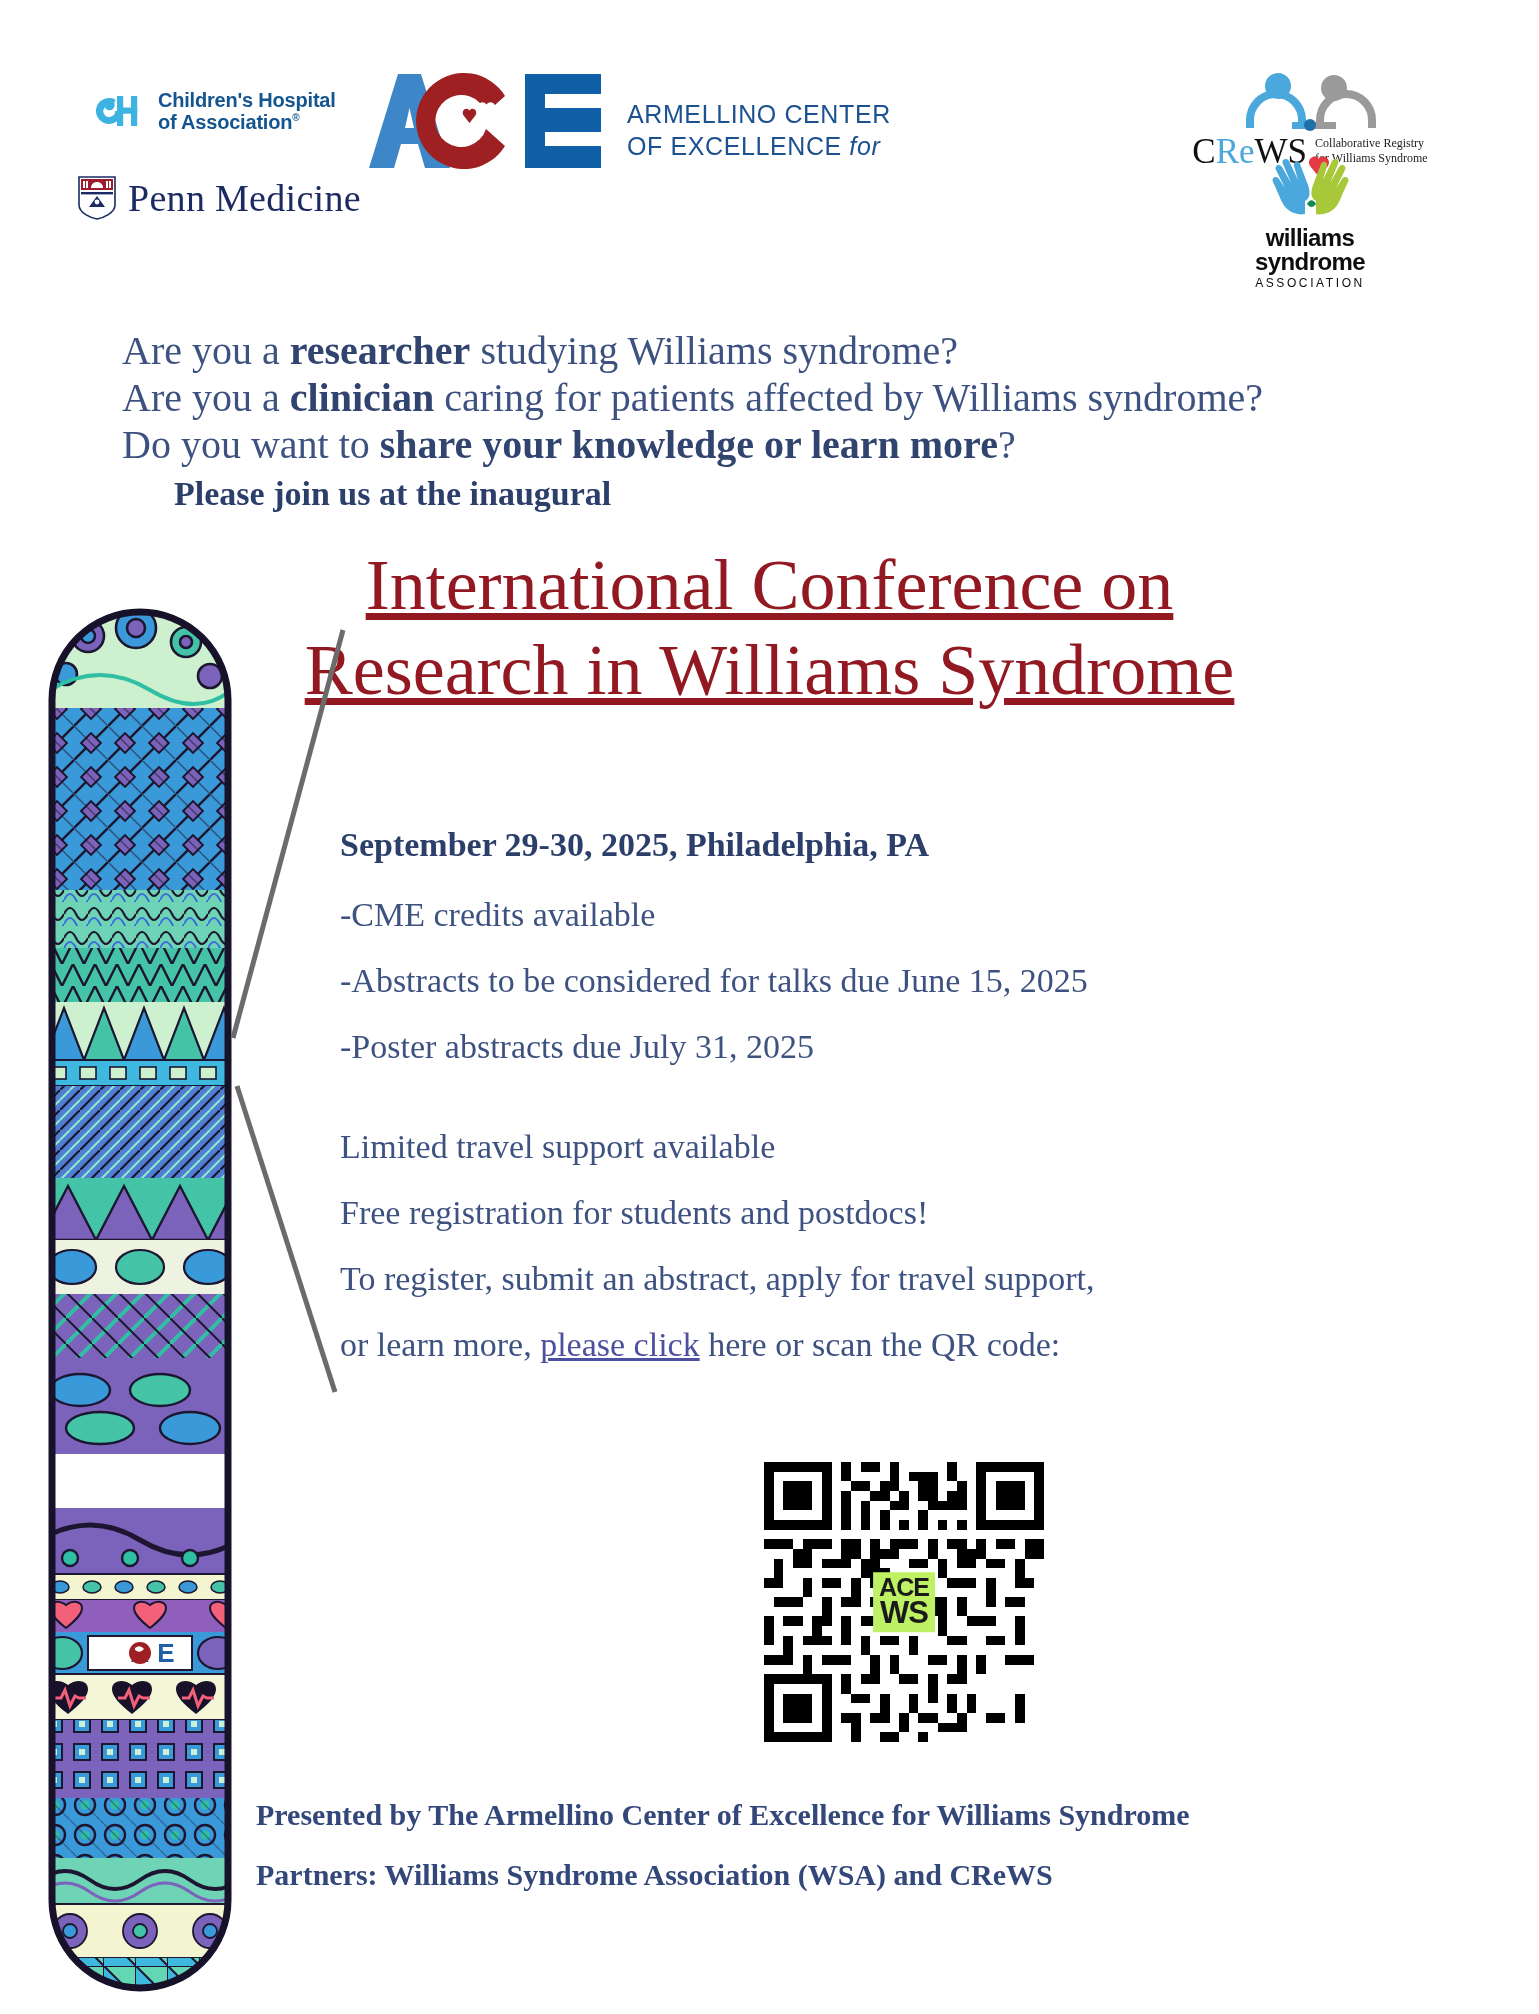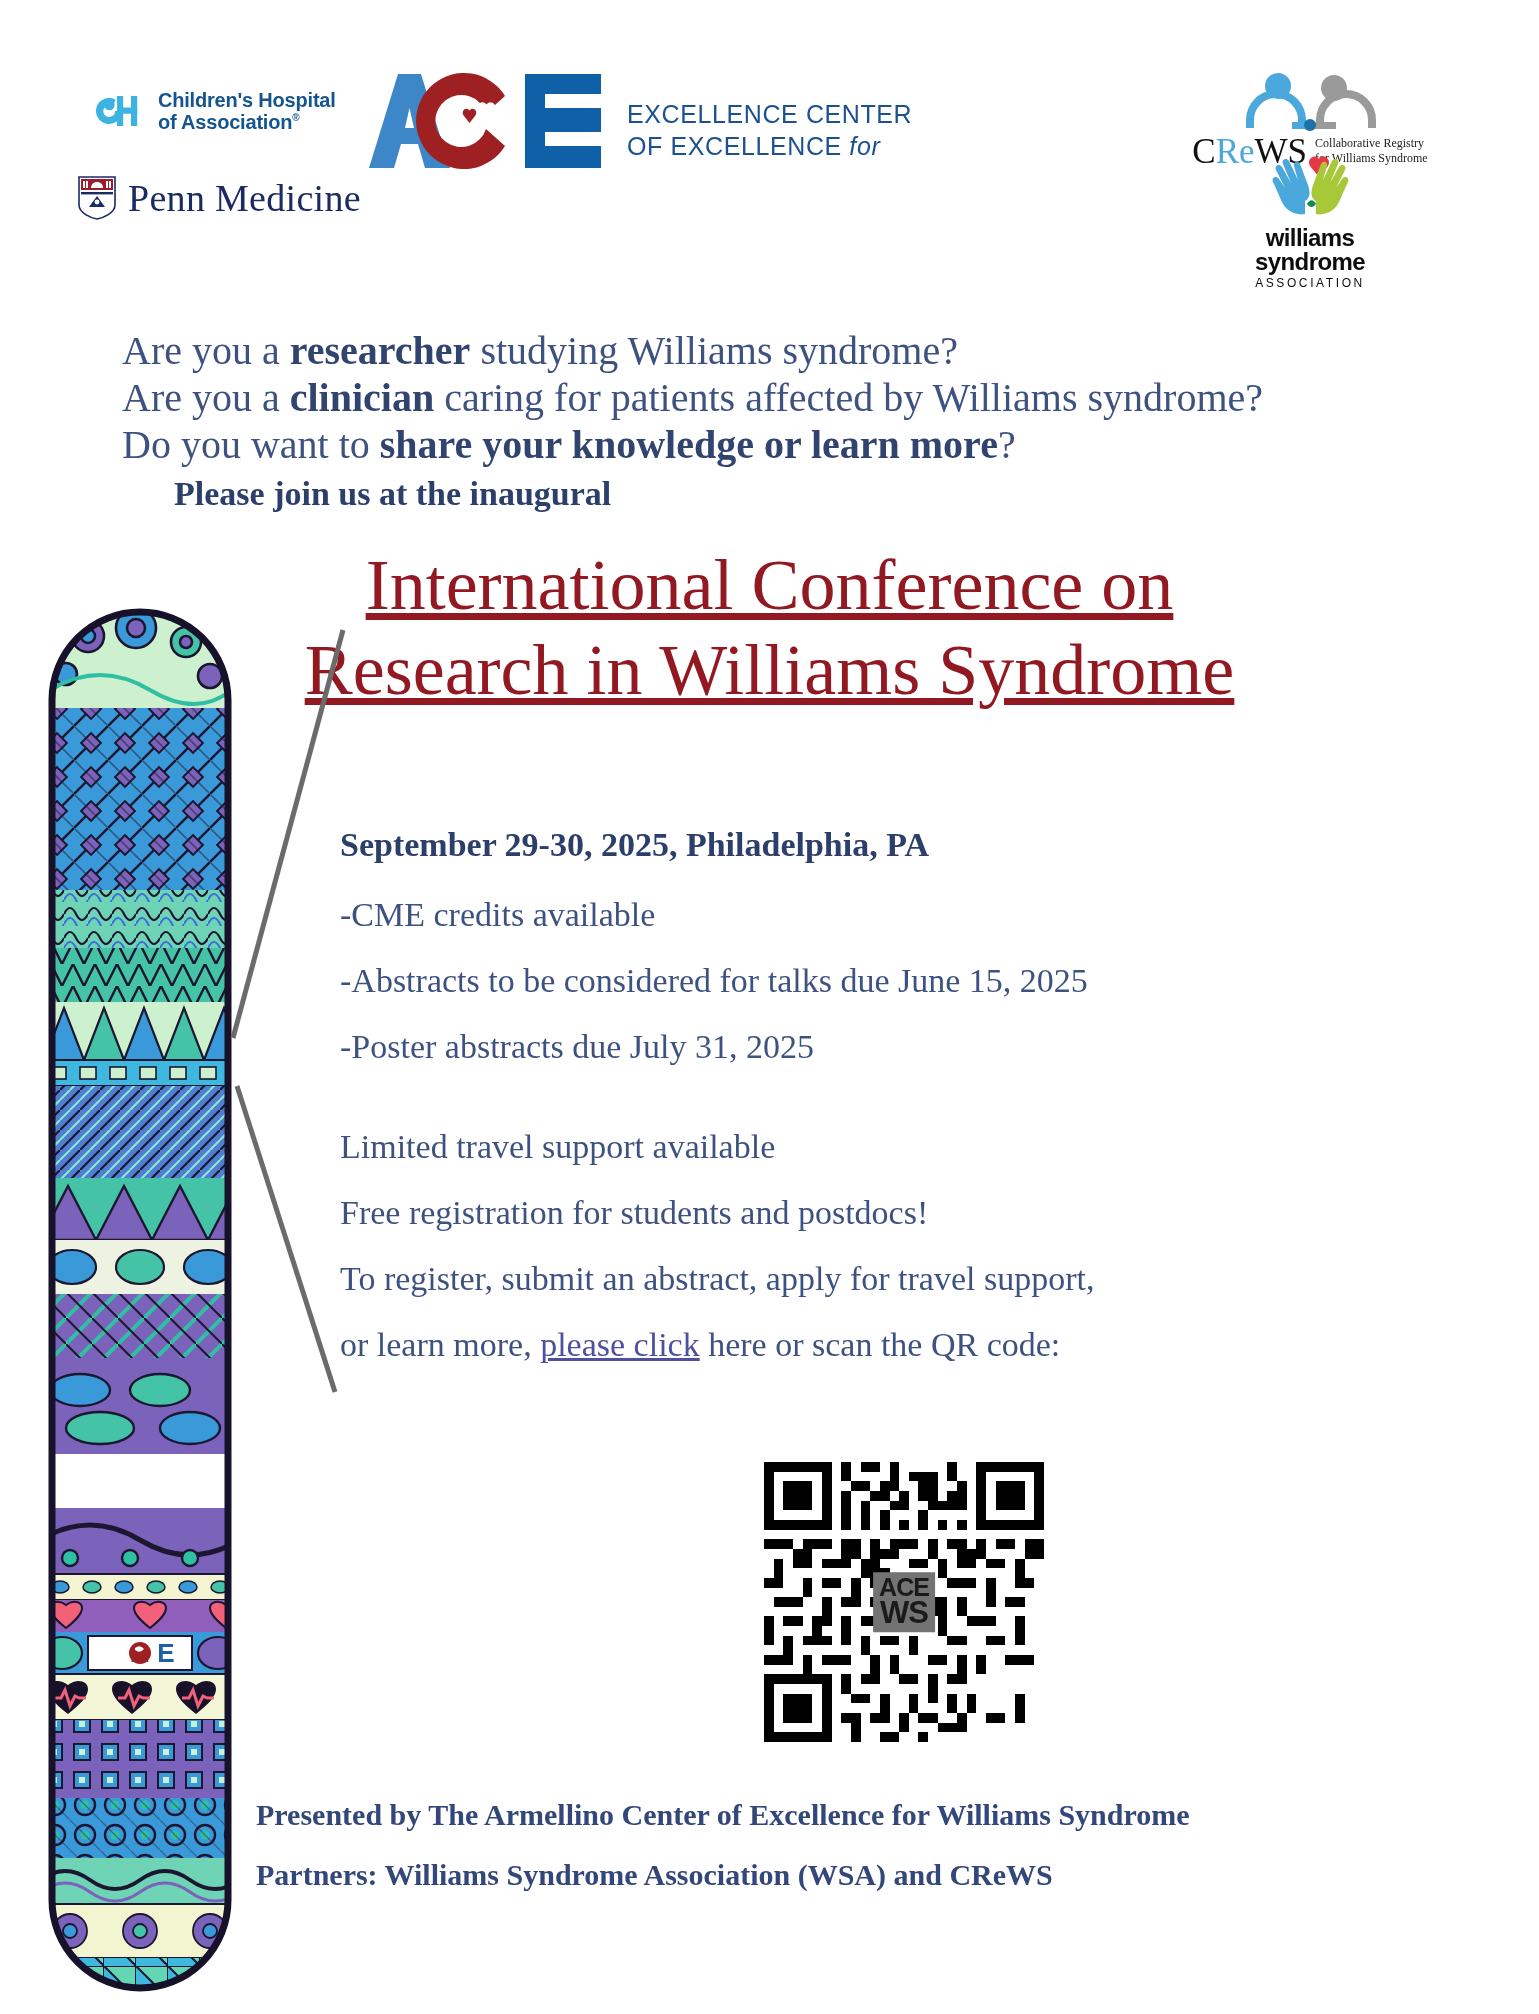--- a/index.html
+++ b/index.html
@@ -76,21 +76,21 @@
   .details { position:absolute; left:340px; top:826px; width:1130px; color:#3e5281; }
   .details .d-line { font-size:34px; line-height:1.0; margin-bottom:32px; white-space:nowrap; }
   .details .d-head { font-weight:bold; font-size:34px; color:#2c3f6b; margin-bottom:34px; white-space:nowrap; }
   .details .gap { height:34px; }
   .details a.clicklink { color:#4d4fa0; text-decoration:underline; text-decoration-thickness:3px; }
 
   
   .qr-wrap { position:absolute; left:764px; top:1462px; width:280px; height:280px; }
   .qr-center { position:absolute; left:50%; top:50%; transform:translate(-50%,-50%);
                font-family:"Liberation Sans", sans-serif; font-weight:bold; color:#1a1a1a;
-               text-align:center; line-height:0.92; background:#737373; padding:4px 6px; }
+               text-align:center; line-height:0.92; background:#bef264; padding:4px 6px; }
   .qr-center .l1 { font-size:25px; letter-spacing:-1px; }
   .qr-center .l2 { font-size:31px; letter-spacing:-1px; }
 
   
   .footer { position:absolute; left:0; top:1800px; width:1271px; color:#33477a; }
   .f-line { font-weight:bold; font-size:30px; line-height:1.0; margin-bottom:30px;
             text-align:left; padding-left:256px; white-space:nowrap; }
   .f-contact { font-size:30px; text-align:center; padding-left:130px; white-space:nowrap; }
   .f-contact .mail { text-decoration:underline; font-weight:bold; }
 </style>
@@ -148,21 +148,21 @@
           <path d="M96 44c-6-8 4-16 9-9 5-7 15 1 9 9l-9 11z" fill="#fff"></path>
           <path d="M99 44c-4-5 2.5-10 5.5-5.5 3-4.5 9.5.5 5.5 5.5l-5.5 7z" fill="#9e2022"></path>
           <path d="M114 40c-5-7 3.5-13.5 7.5-7.5 4-6 12.5 .5 7.5 7.5l-7.5 9z" fill="#fff"></path>
 
           <rect x="160" y="2" width="76" height="94" fill="#1060a8"></rect>
           <rect x="180" y="22" width="58" height="14" fill="#fff"></rect>
           <rect x="180" y="60" width="58" height="14" fill="#fff"></rect>
         </svg>
       </div>
       <div class="ace-tagline">
-        <div>EXCELLENCE CENTER</div>
+        <div>ARMELLINO CENTER</div>
         <div><span>OF EXCELLENCE </span><i>for</i></div>
       </div>
     </div>
   </div>
 
   <div class="crews">
     <div class="crews-mark">
       <svg width="160" height="60" viewBox="0 0 160 60">
         <circle cx="48" cy="14" r="13" fill="#4aa8dd"></circle>
         <circle cx="104" cy="16" r="13" fill="#9a9a9a"></circle>

